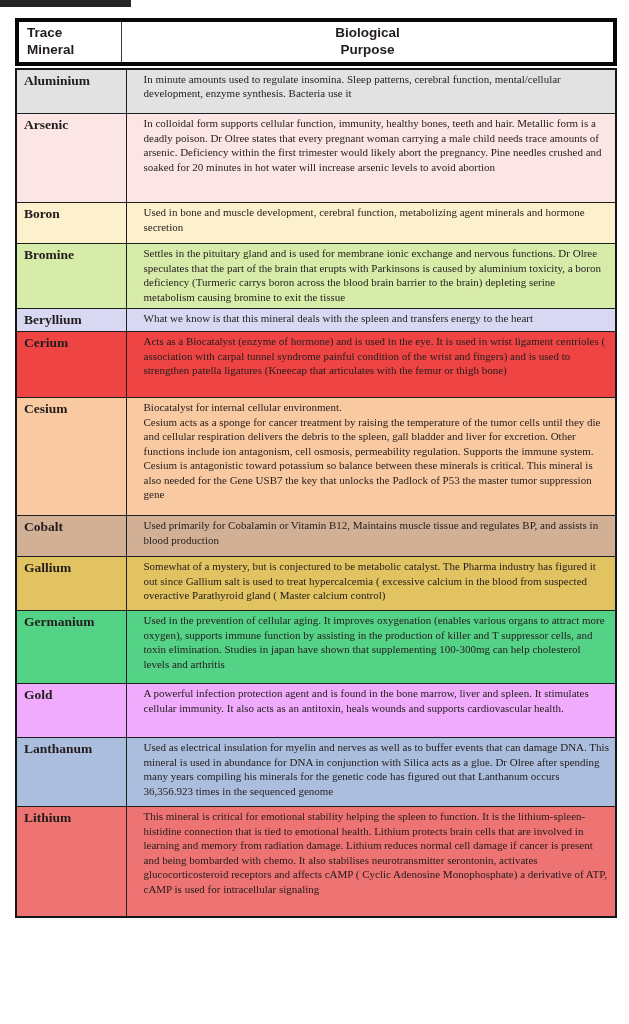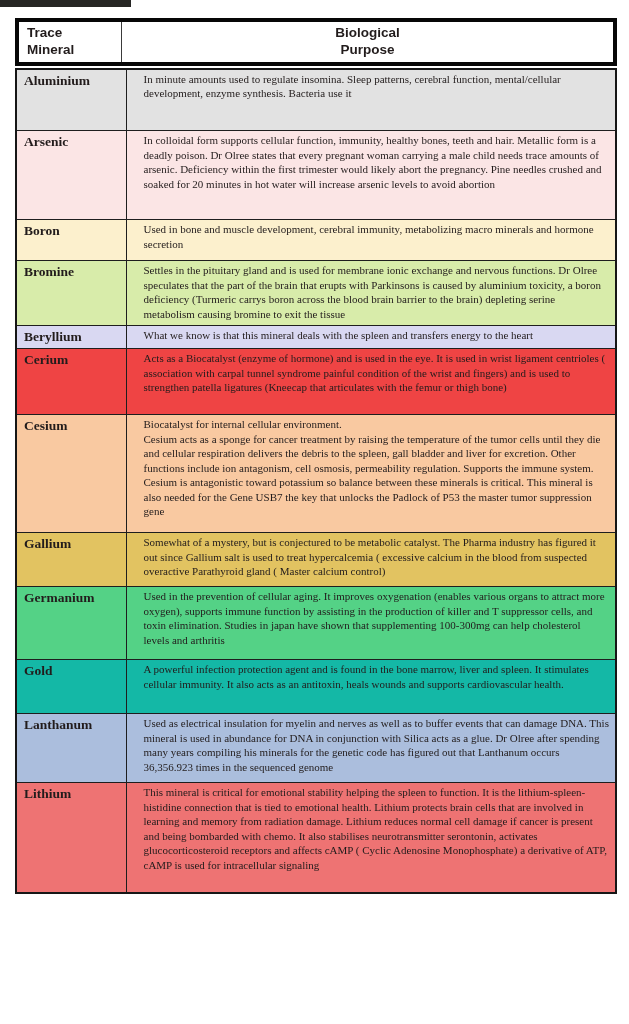--- a/index.html
+++ b/index.html
@@ -72,21 +72,21 @@
     padding: 3px 4px 3px 7px;
   }
   td.purpose {
     font-size: 11px;
     line-height: 1.32;
     padding: 2px 6px 4px 17px;
     white-space: pre-line;
   }
 
   
-  tr.r0  { height: 62px; }
+  tr.r0  { height: 45px; }
   tr.r1  { height: 89px; }
   tr.r2  { height: 23px; }
   tr.r3  { height: 41px; }
   tr.r4  { height: 59px; }
   tr.r5  { height: 21px; }
   tr.r6  { height: 66px; }
   tr.r7  { height: 118px; }
   tr.r8  { height: 41px; }
   tr.r9  { height: 53px; }
   tr.r10 { height: 54px; }
@@ -114,48 +114,52 @@
       <tr class="r0" style="background-color: rgb(226, 226, 226);">
         <td class="mineral">Aluminium</td>
         <td class="purpose">In minute amounts used to regulate insomina. Sleep patterns, cerebral function, mental/cellular development, enzyme synthesis. Bacteria use it</td>
       </tr>
       <tr class="r1" style="background-color: rgb(251, 229, 229);">
         <td class="mineral">Arsenic</td>
         <td class="purpose">In colloidal form supports cellular function, immunity, healthy bones, teeth and hair. Metallic form is a deadly poison.  Dr Olree states that every pregnant woman carrying a male child needs trace amounts of arsenic.  Deficiency within the first trimester  would likely abort the pregnancy.  Pine needles crushed and soaked for 20 minutes in hot water will increase arsenic levels to avoid abortion</td>
       </tr>
       <tr class="r3" style="background-color: rgb(252, 240, 205); margin-top: 28px;">
         <td class="mineral">Boron</td>
-        <td class="purpose">Used in bone and muscle development, cerebral immunity, metabolizing macro minerals and hormone secretion</td>
+        <td class="purpose">Used in bone and muscle development, cerebral function, metabolizing agent minerals and hormone secretion</td>
       </tr>
       <tr class="r4" style="background-color: rgb(216, 236, 170);">
         <td class="mineral">Bromine</td>
         <td class="purpose">Settles in the pituitary gland and is used for membrane ionic exchange and nervous functions. Dr Olree speculates that the part of the brain that erupts with Parkinsons is caused by aluminium toxicity, a boron deficiency (Turmeric carrys boron across the blood brain barrier to the brain) depleting serine metabolism causing bromine to exit the tissue</td>
       </tr>
       <tr class="r5" style="background-color: rgb(217, 216, 242);">
         <td class="mineral">Beryllium</td>
         <td class="purpose">What we know is that this mineral deals with the spleen and transfers energy to the heart</td>
       </tr>
       <tr class="r6" style="background-color: #ef4444;">
         <td class="mineral">Cerium</td>
         <td class="purpose">Acts as a Biocatalyst (enzyme of hormone) and  is used in the eye. It is used in wrist ligament centrioles ( association with carpal tunnel syndrome painful condition of the wrist and fingers) and is used to strengthen patella ligatures (Kneecap that articulates with the femur or thigh bone)</td>
       </tr>
       <tr class="r7" style="background-color: rgb(249, 201, 161);">
         <td class="mineral">Cesium</td>
         <td class="purpose">Biocatalyst for internal cellular environment.
 Cesium acts as a sponge  for cancer treatment by raising the temperature of the tumor cells until they die and cellular respiration delivers the debris to the spleen, gall bladder and liver for excretion. Other functions include ion antagonism, cell osmosis, permeability regulation. Supports the immune system. Cesium is antagonistic toward potassium so balance between these minerals is critical. This mineral is also needed for the Gene USB7 the key that unlocks the Padlock of P53 the master tumor suppression gene</td>
       </tr>
+      <tr class="r8" style="background-color: rgb(210, 176, 149);">
+        <td class="mineral">Cobalt</td>
+        <td class="purpose">Used primarily for Cobalamin or Vitamin B12, Maintains muscle tissue and regulates BP, and assists in blood production</td>
+      </tr>
       <tr class="r10" style="background-color: rgb(226, 195, 97);">
         <td class="mineral">Gallium</td>
         <td class="purpose">Somewhat of a mystery, but is conjectured to be metabolic catalyst. The Pharma industry has figured it out since Gallium salt is used to treat hypercalcemia ( excessive calcium in the blood from suspected overactive Parathyroid gland ( Master calcium control)</td>
       </tr>
       <tr class="r11" style="background-color: rgb(84, 210, 134);">
         <td class="mineral">Germanium</td>
         <td class="purpose">Used in the prevention of cellular aging. It improves oxygenation (enables various organs to attract more oxygen), supports immune function by assisting in the production of killer and T suppressor cells, and toxin elimination. Studies in japan have shown that supplementing 100-300mg can help cholesterol levels and arthritis</td>
       </tr>
-      <tr class="r12" style="background-color: #14b8a6;">
+      <tr class="r12" style="background-color: #f0abfc;">
         <td class="mineral">Gold</td>
         <td class="purpose">A powerful infection protection agent and is found in the bone marrow, liver and spleen. It stimulates cellular immunity. It also acts as an antitoxin, heals wounds and supports cardiovascular health.</td>
       </tr>
       <tr class="r13" style="background-color: rgb(171, 190, 221);">
         <td class="mineral">Lanthanum</td>
         <td class="purpose">Used as electrical insulation for myelin and nerves as well as to buffer events that can damage DNA. This mineral is used in abundance for DNA in conjunction with Silica acts as a glue. Dr Olree after spending many years compiling his minerals for the genetic code has figured out that Lanthanum occurs 36,356.923 times in the sequenced genome</td>
       </tr>
       <tr class="r14" style="background-color: rgb(238, 115, 115);">
         <td class="mineral">Lithium</td>
         <td class="purpose">This mineral is critical for emotional stability helping the spleen to function. It is the lithium-spleen-histidine connection that is tied to emotional health.  Lithium protects brain cells that are involved in learning and memory from radiation damage. Lithium reduces normal cell damage if cancer is present and being bombarded with chemo. It also stabilises neurotransmitter serontonin, activates glucocorticosteroid receptors and affects cAMP ( Cyclic Adenosine Monophosphate) a derivative of ATP, cAMP is used for intracellular signaling</td>

